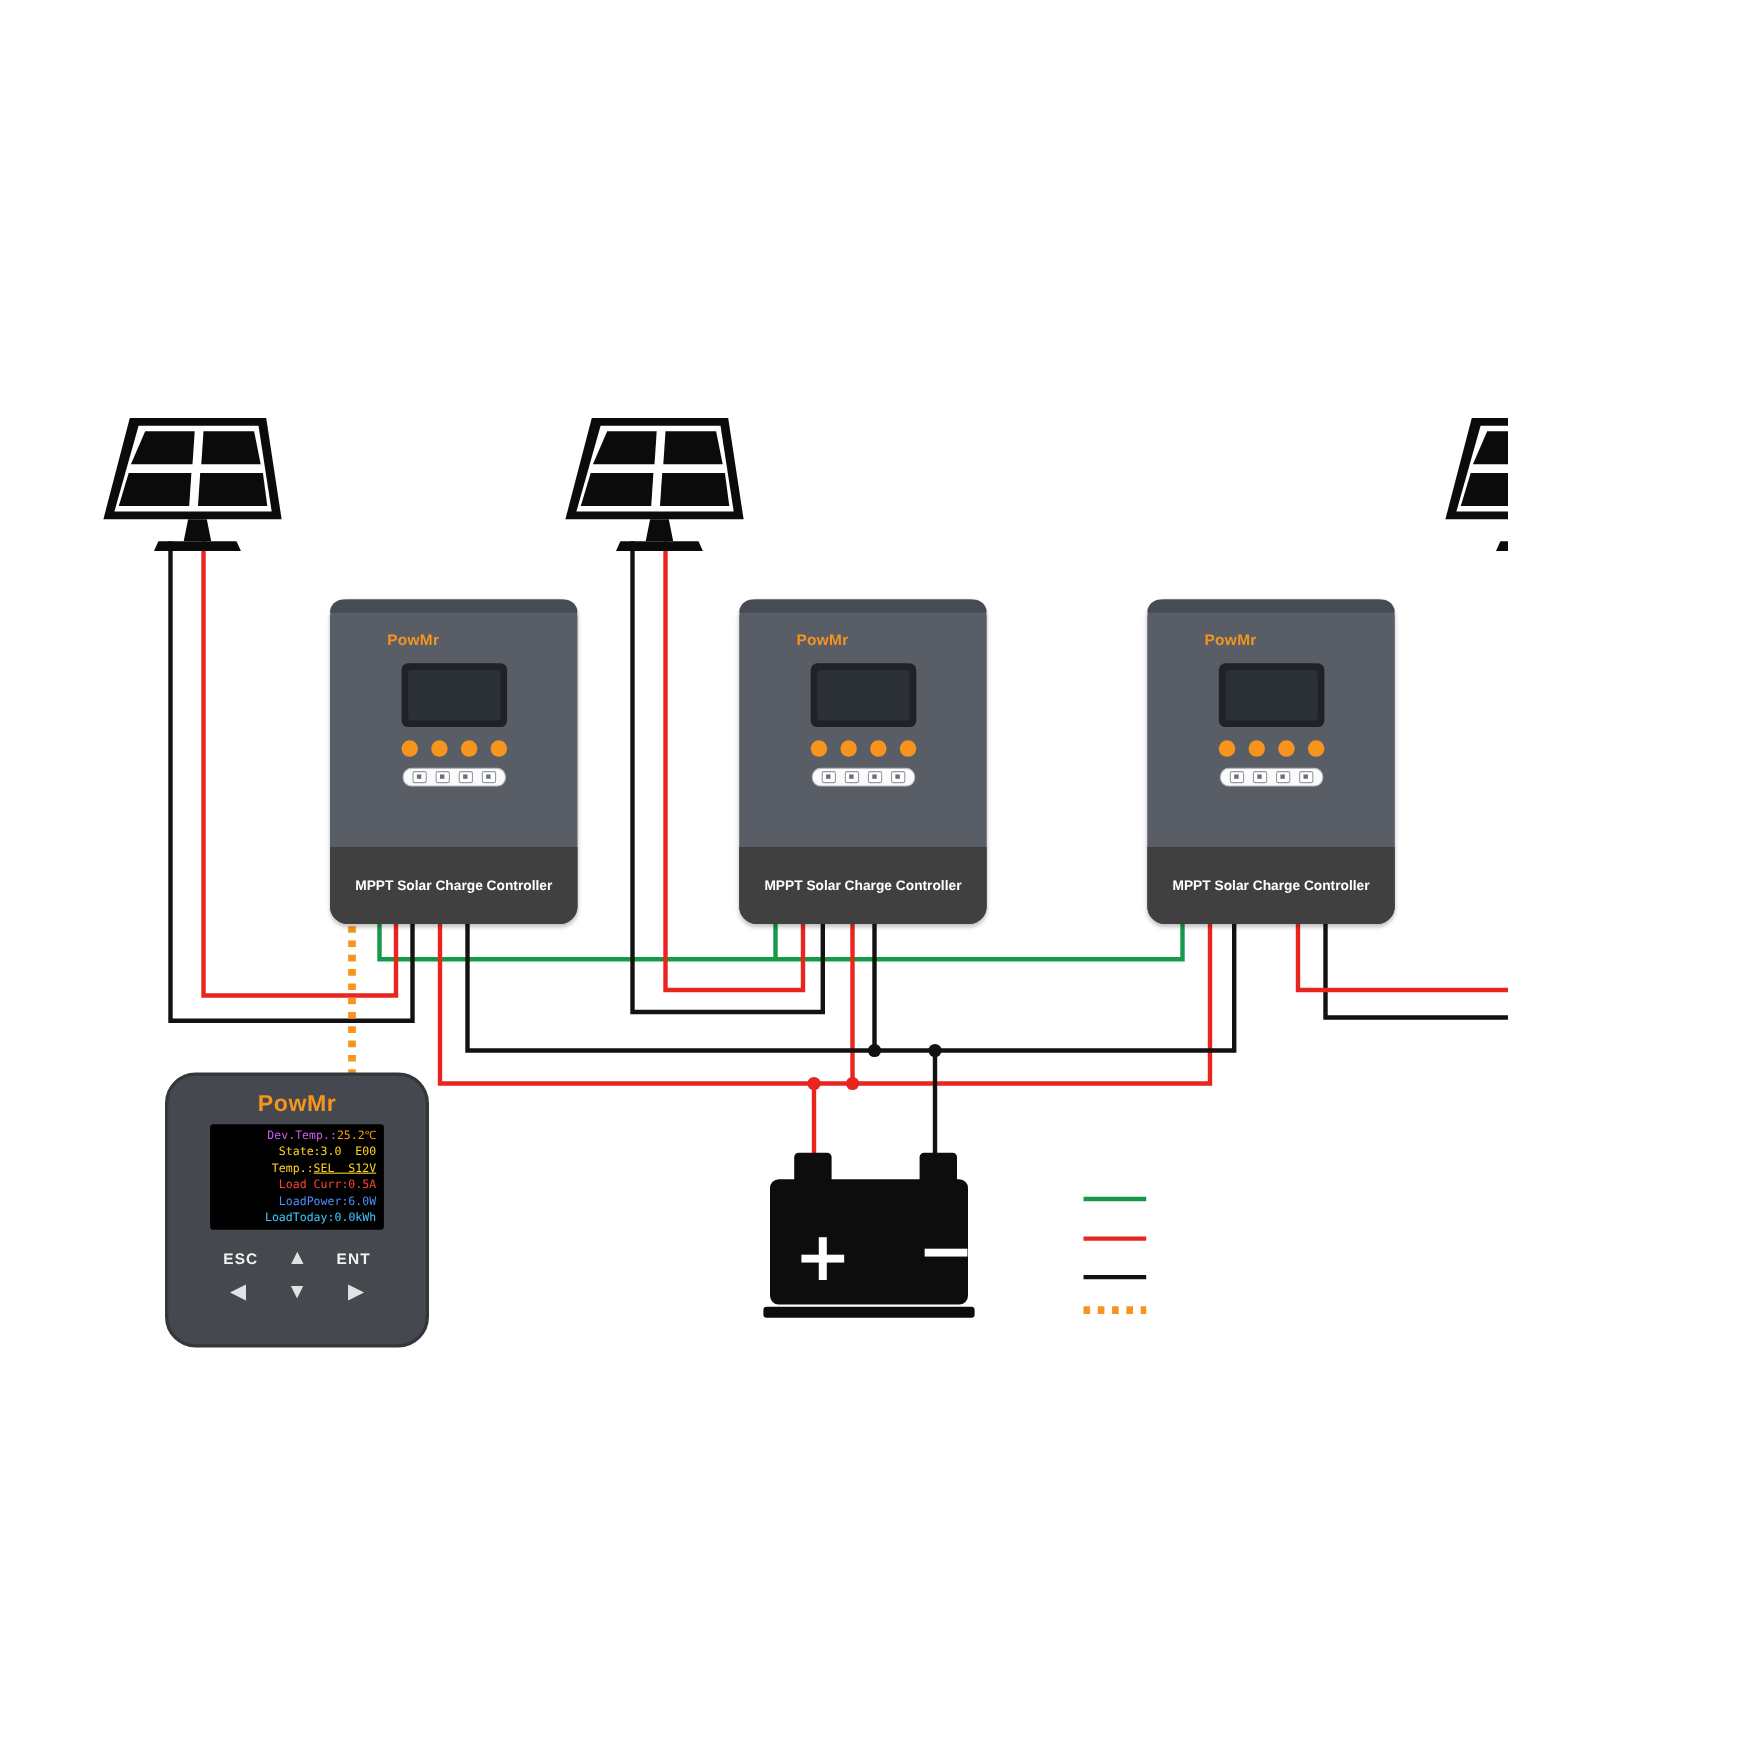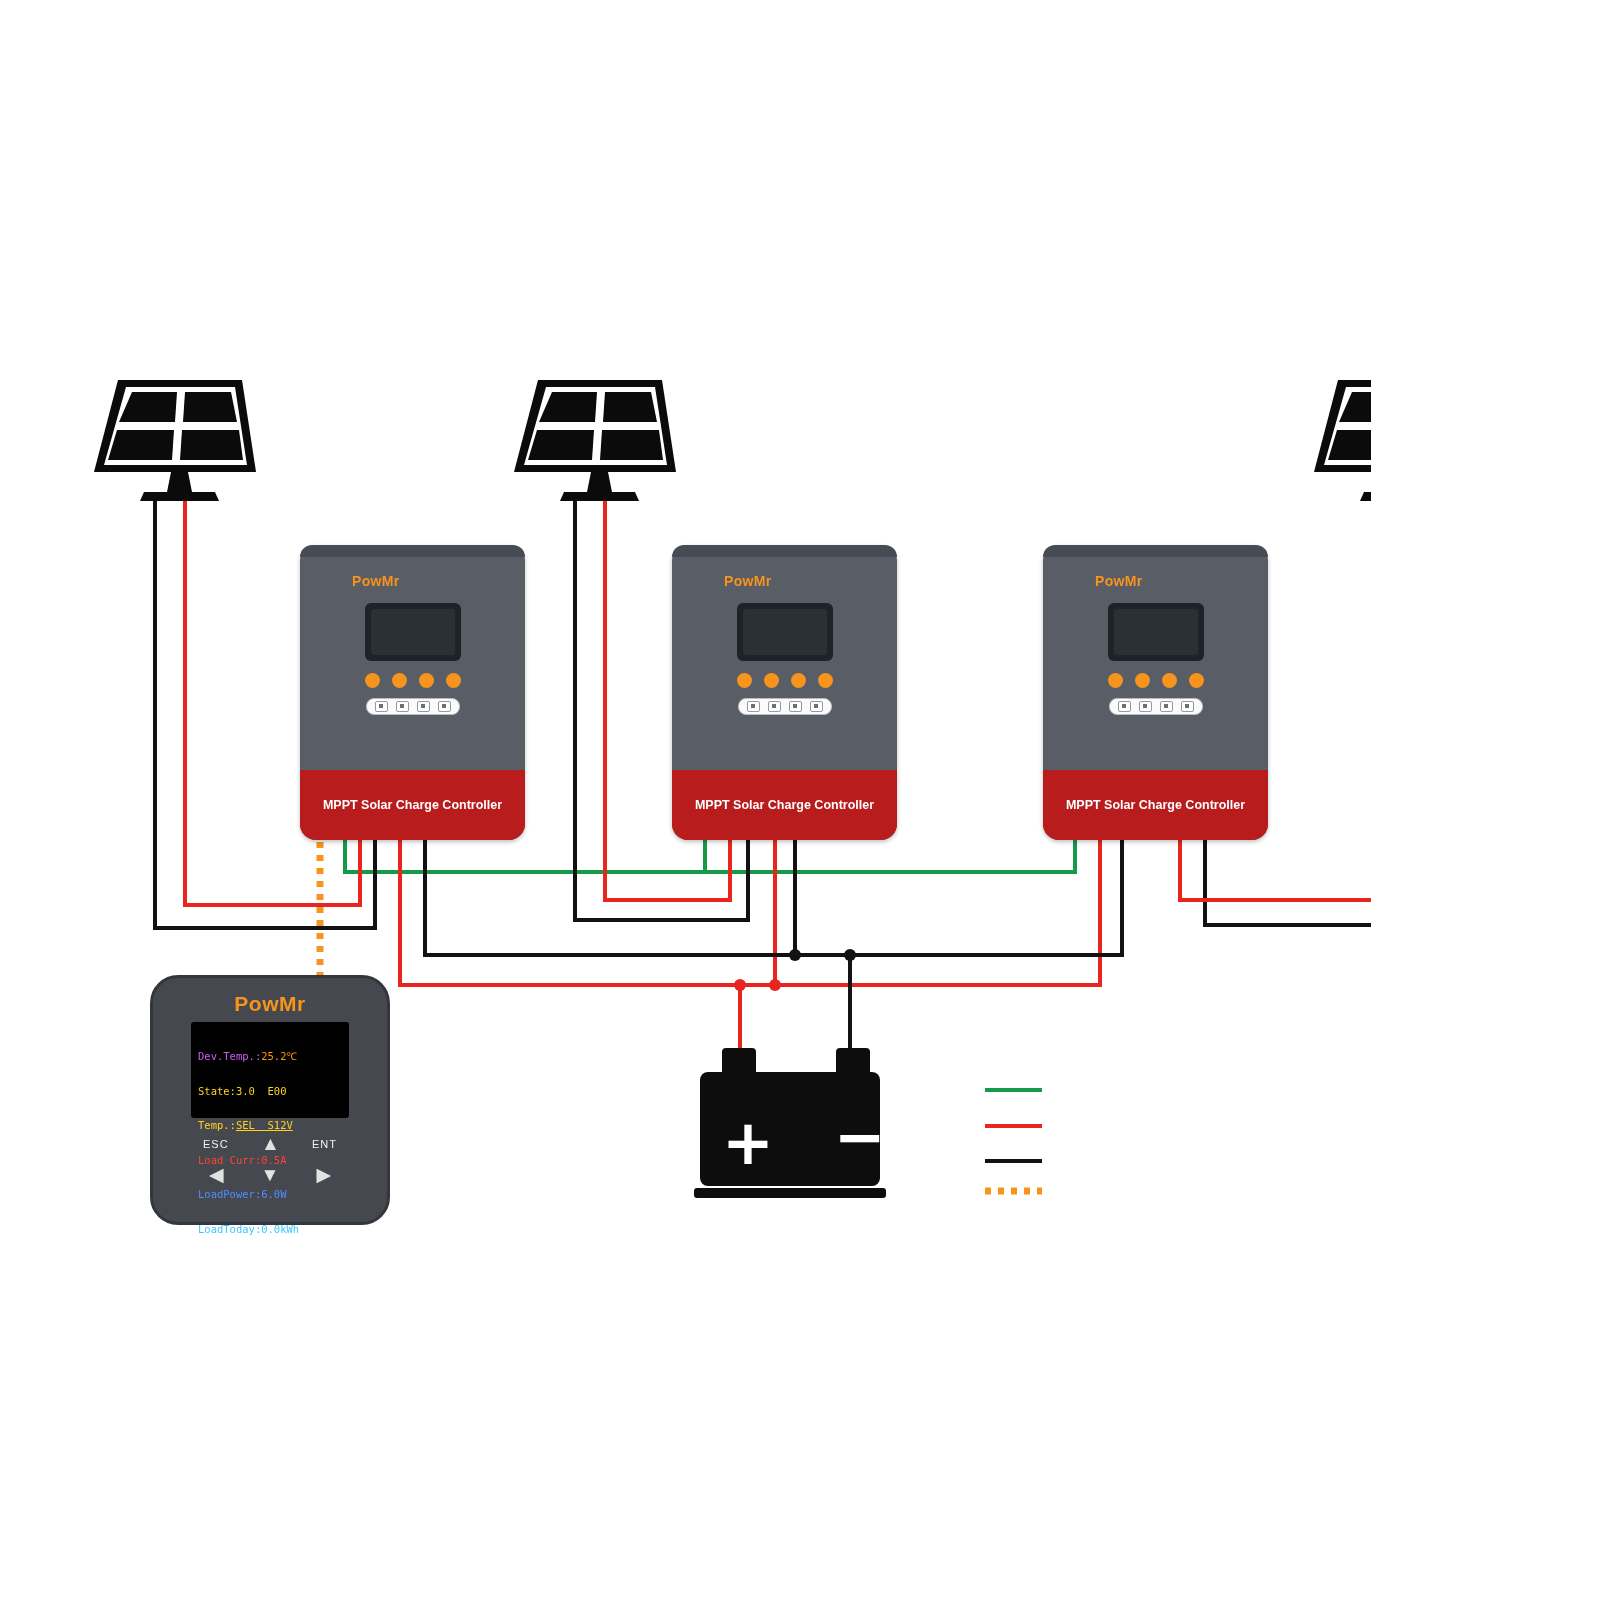--- a/index.html
+++ b/index.html
@@ -32,38 +32,38 @@
   .ctl-screen-inner{position:absolute;left:6px;top:6px;right:6px;bottom:6px;
                     background:#2b3036;border-radius:3px;}
   .ctl-btns{position:absolute;left:50%;top:128px;transform:translateX(-50%);
             display:flex;gap:12px;}
   .ctl-btn{width:15px;height:15px;border-radius:50%;background:var(--brand-orange,#f08419);display:inline-block;}
   .ctl-pill{position:absolute;left:50%;top:153px;transform:translateX(-50%);
             width:92px;height:15px;background:#fbfbfb;border:1px solid #b7bcc2;border-radius:8px;
             display:flex;align-items:center;justify-content:space-evenly;}
   .key-ico{width:11px;height:9px;border:1px solid #959aa1;border-radius:2px;background:#fff;position:relative;}
   .key-ico::after{content:"";position:absolute;left:3px;top:2px;width:4px;height:4px;background:#6b7078;}
-  .ctl-band{position:absolute;left:0;bottom:0;width:100%;height:70px;background:#b91c1c;
+  .ctl-band{position:absolute;left:0;bottom:0;width:100%;height:70px;background:#404040;
             border-radius:0 0 16px 16px;text-align:center;}
   .ctl-band span{display:inline-block;margin-top:28px;color:#ffffff;font-size:12.5px;font-weight:600;}
 
   
   .monitor{position:absolute;width:240px;height:250px;background:#45494f;border:3px solid #33363b;
            border-radius:28px;box-sizing:border-box;}
   .mon-logo{text-align:center;margin-top:14px;color:var(--brand-orange,#f7941d);
             font-size:21px;font-weight:800;letter-spacing:.5px;}
   .mon-screen{margin:6px auto 0;width:158px;height:96px;background:#000;border-radius:3px;
               padding:5px 7px;box-sizing:border-box;display:flex;flex-direction:column;
               justify-content:space-between;font-family:"DejaVu Sans Mono",monospace;font-size:10.5px;}
-  .scr-row{display:flex;justify-content:flex-start;line-height:1;margin-top:24px;}
+  .scr-row{display:flex;justify-content:flex-end;line-height:1;}
   .scr-v{white-space:pre;}
   .mon-row1,.mon-row2{display:flex;align-items:center;justify-content:space-between;color:#efefef;}
   .mon-row1{margin:16px 50px 0;}
   .mon-row2{margin:12px 56px 0;}
-  .mon-key{font-size:11px;font-weight:400;letter-spacing:1px;color:#f2f2f2;}
+  .mon-key{font-size:14px;font-weight:700;letter-spacing:1px;color:#f2f2f2;}
   .mon-arrow{font-size:19px;color:#e2e2e2;line-height:1;}
 
   
   .battery{position:absolute;width:192px;height:150px;}
   .bat-body{position:absolute;left:6px;top:24px;width:180px;height:114px;background:#0d0d0d;border-radius:8px;}
   .post{position:absolute;top:0;width:34px;height:28px;background:#0d0d0d;border-radius:4px 4px 0 0;}
   .post-l{left:28px;} .post-r{left:142px;}
   .bat-base{position:absolute;left:0;top:140px;width:192px;height:10px;background:#0d0d0d;border-radius:3px;}
   .bat-plus,.bat-minus{position:absolute;color:#ffffff;font-weight:700;
                        font-family:"DejaVu Sans",sans-serif;line-height:1;}

